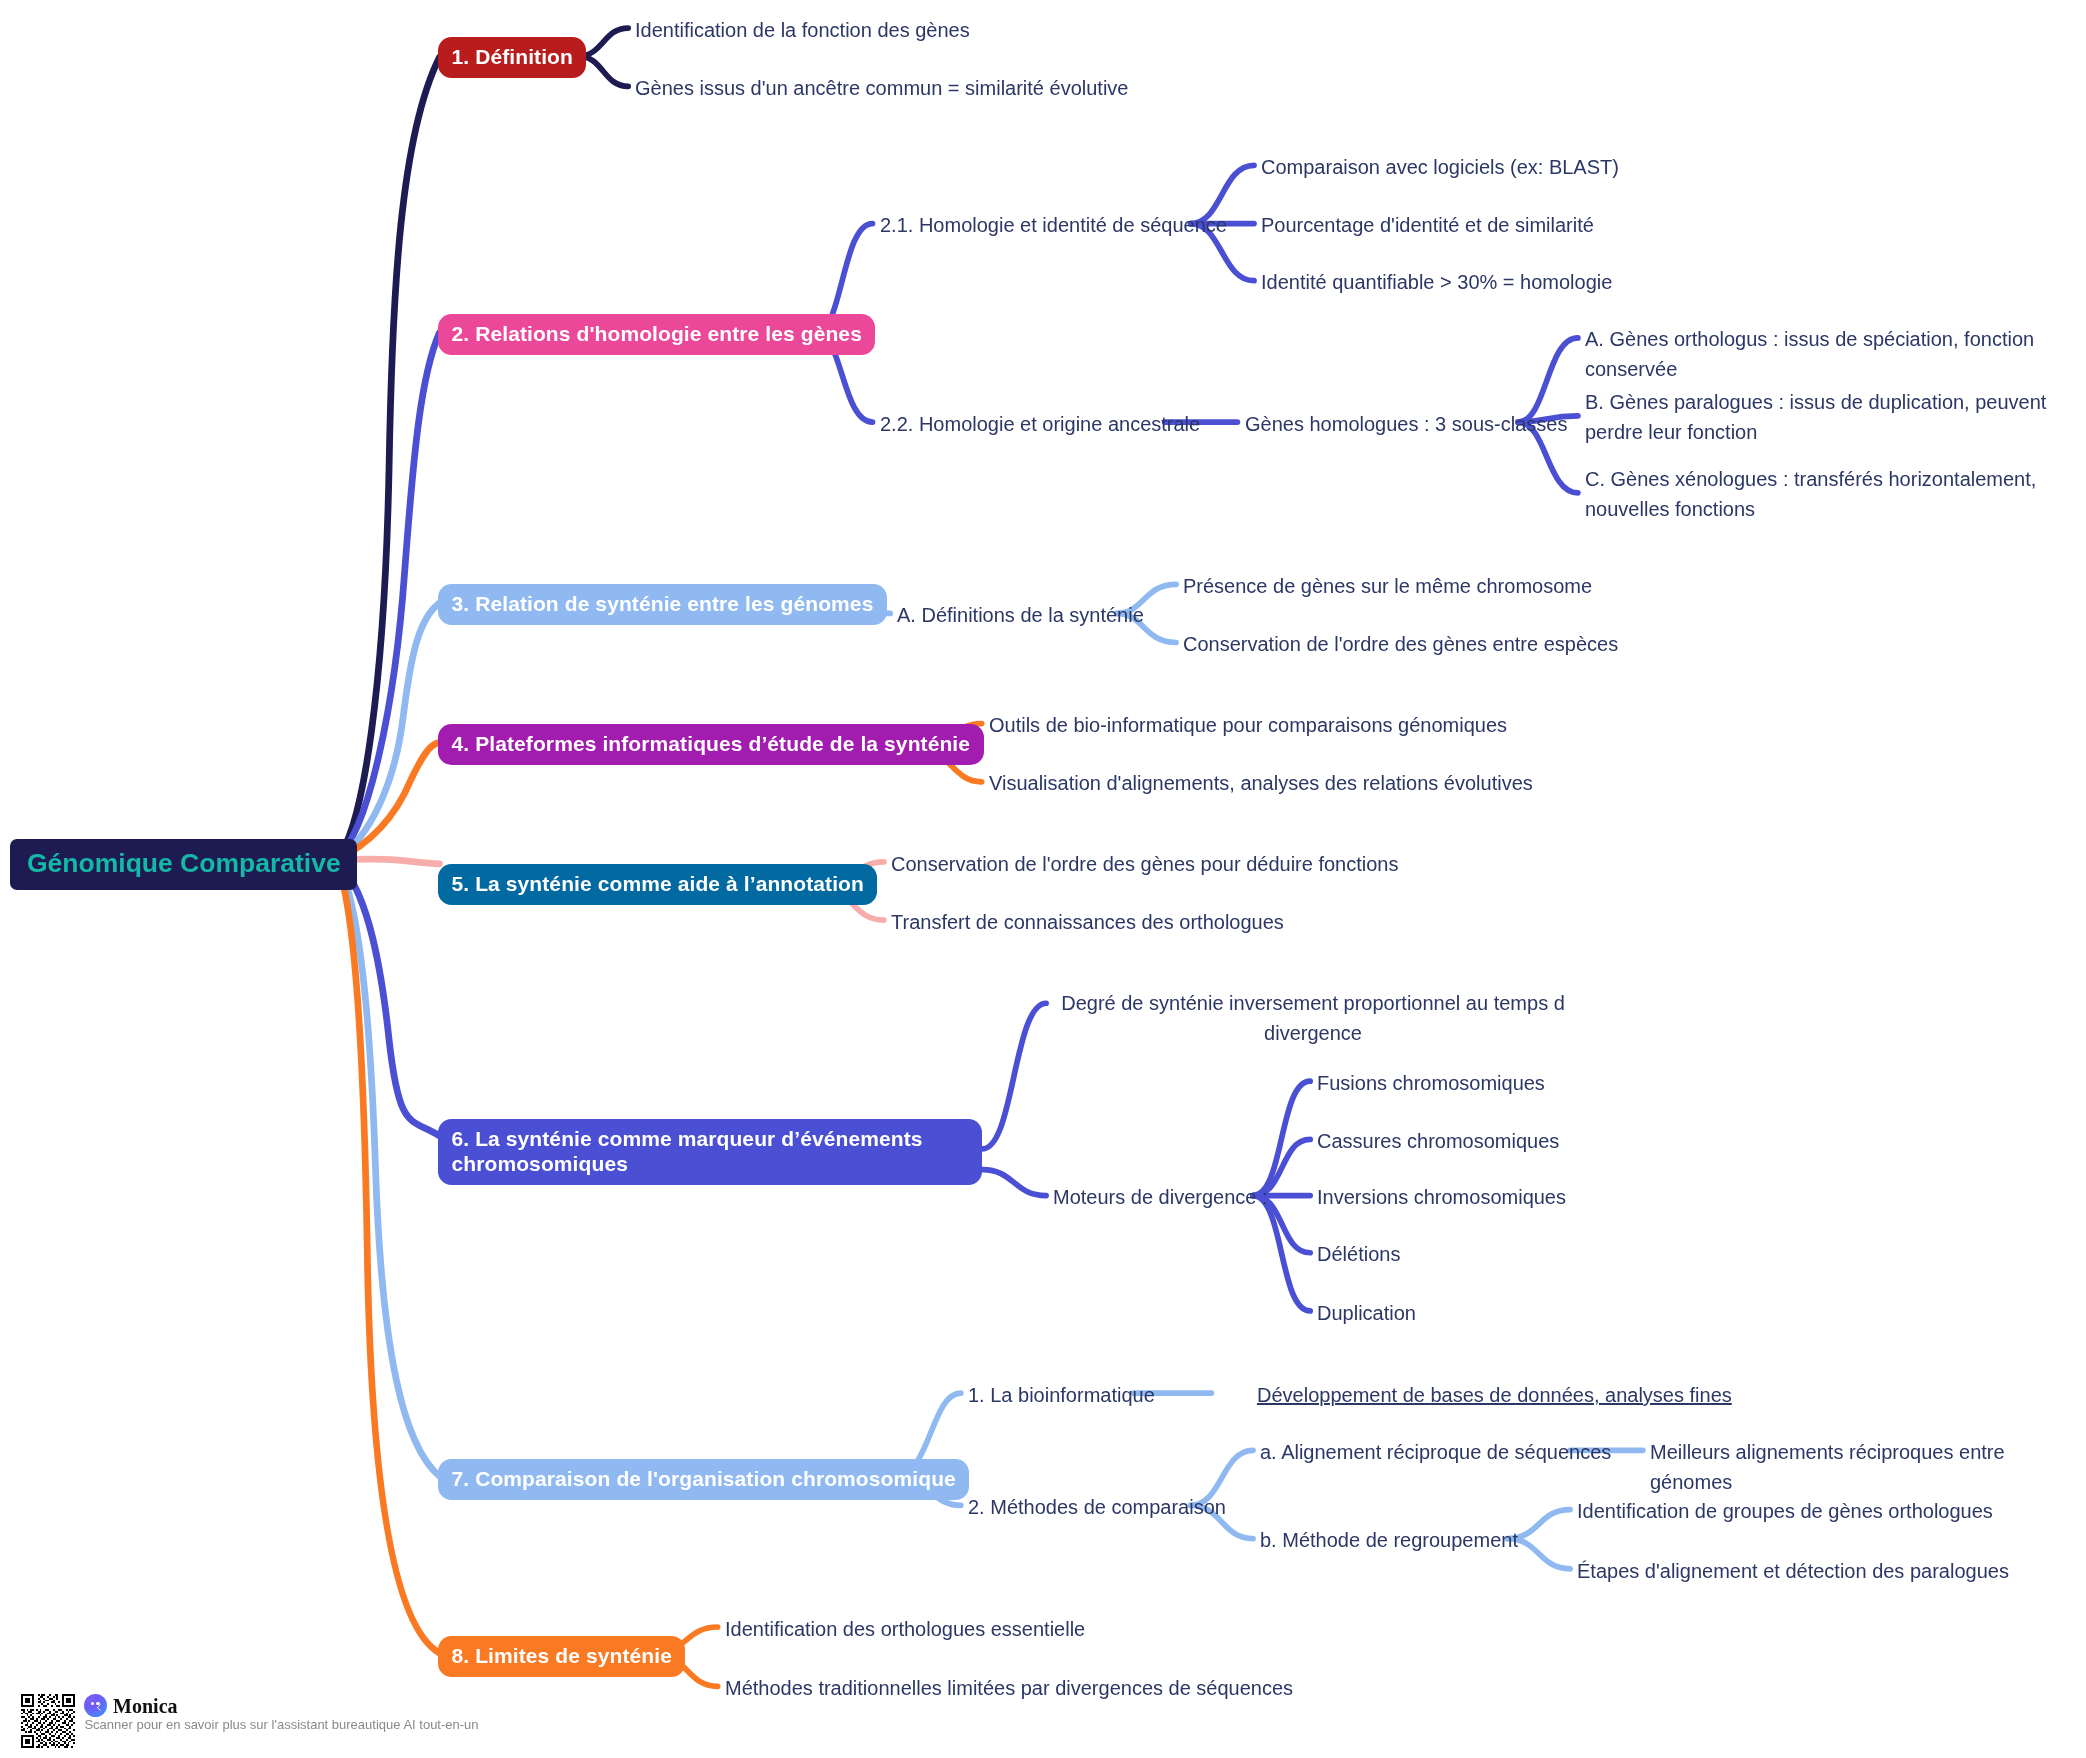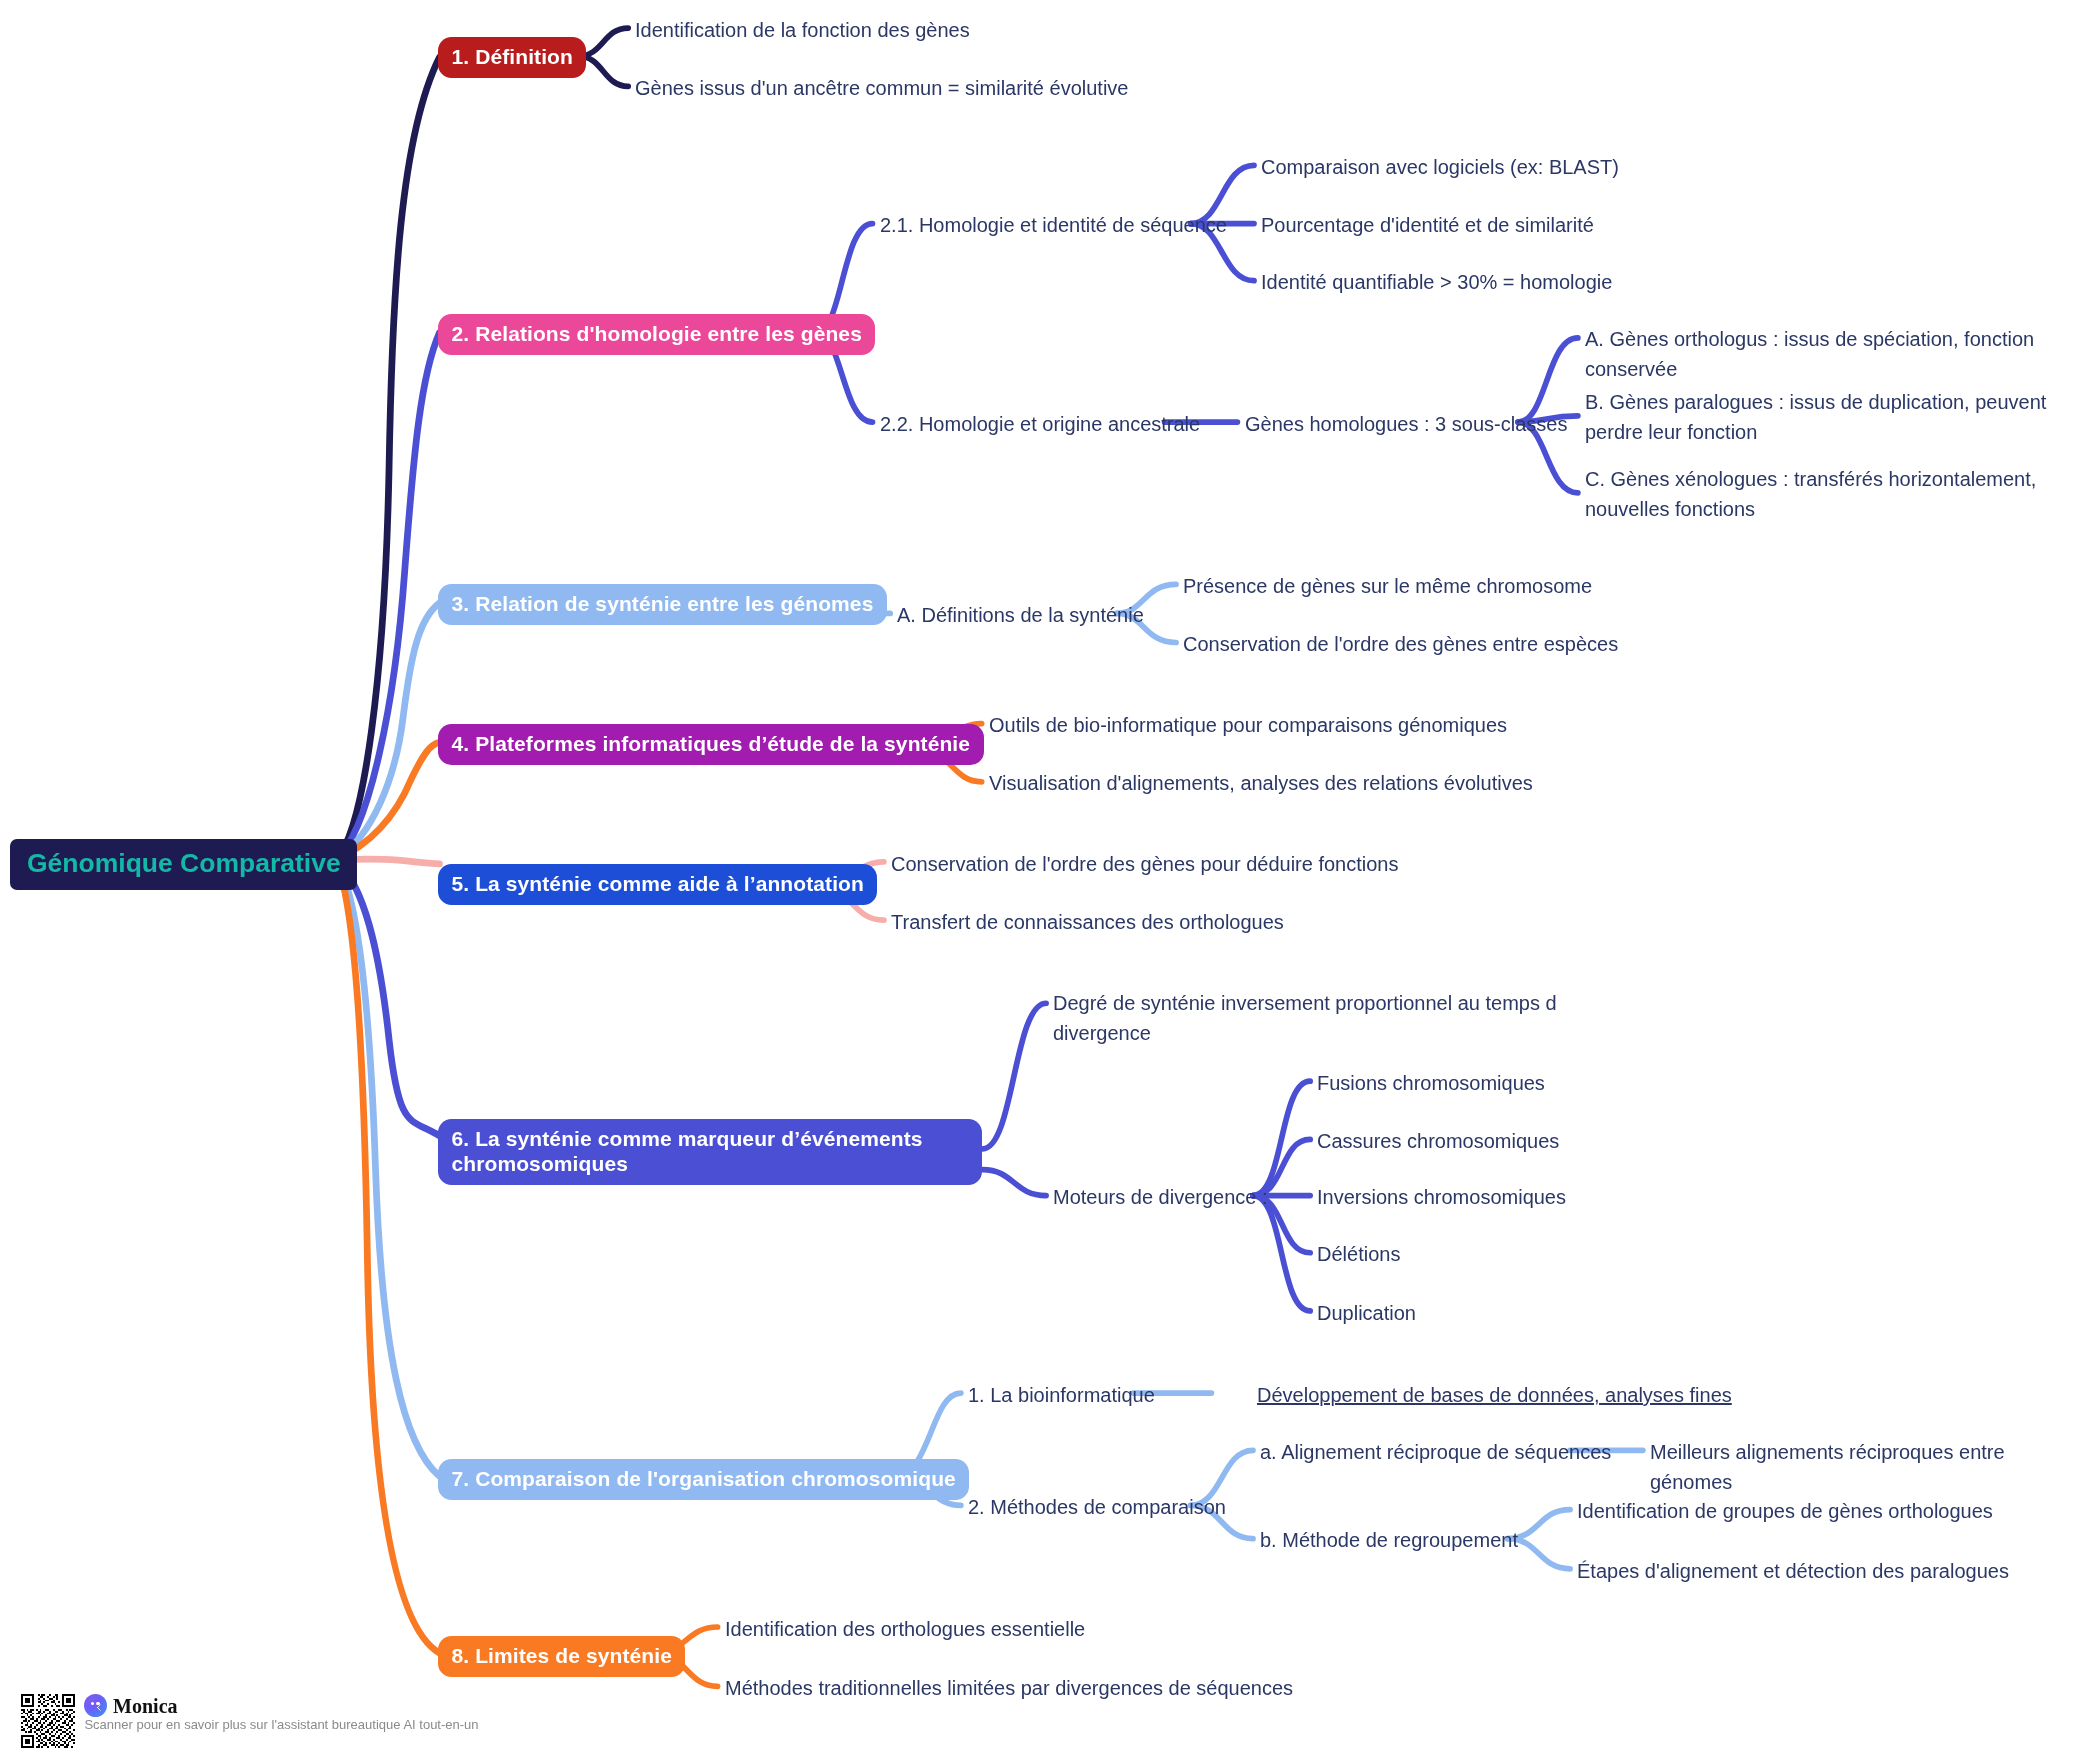--- a/index.html
+++ b/index.html
@@ -44,21 +44,21 @@
     color: #14b8a6;
     line-height: 1.2;
   }
   .leaf {
     font-size: 20px;
     line-height: 1.5;
     color: #2b3765;
     white-space: pre-wrap;
   }
   .leaf.wrapw { max-width: 536px; }
-  .leaf.wrapw6 { max-width: 520px; }
+  .leaf.wrapw6 { max-width: 520px; text-align: center; }
 
   
   #footer {
     position: absolute;
     left: 21px;
     top: 1694px;
     display: flex;
     align-items: flex-start;
     gap: 9.4px;
   }
@@ -197,21 +197,21 @@
   <div class="node leaf" style="left:1183px; top:571px;">Présence de gènes sur le même chromosome</div>
   <div class="node leaf" style="left:1183px; top:629px;">Conservation de l'ordre des gènes entre espèces</div>
 
   <div class="node" style="left:438px; top:724px;">
     <div class="pill" style="background:#a21caf;">4. Plateformes informatiques d’étude de la synténie</div>
   </div>
   <div class="node leaf" style="left:989px; top:710px;">Outils de bio-informatique pour comparaisons génomiques</div>
   <div class="node leaf" style="left:989px; top:768px;">Visualisation d'alignements, analyses des relations évolutives</div>
 
   <div class="node" style="left:438px; top:864px;">
-    <div class="pill" style="background:#1d4ed8;">5. La synténie comme aide à l’annotation</div>
+    <div class="pill" style="background:#0369a1;">5. La synténie comme aide à l’annotation</div>
   </div>
   <div class="node leaf" style="left:891px; top:849px;">Conservation de l'ordre des gènes pour déduire fonctions</div>
   <div class="node leaf" style="left:891px; top:907px;">Transfert de connaissances des orthologues</div>
 
   <div class="node" style="left:438px; top:1119px; width:544px;">
     <div class="pill" style="background:#4a4fd4; width:100%;">6. La synténie comme marqueur d’événements chromosomiques</div>
   </div>
   <div class="node leaf wrapw6" style="left:1053px; top:988px;">Degré de synténie inversement proportionnel au temps d divergence</div>
   <div class="node leaf" style="left:1053px; top:1182px;">Moteurs de divergence :</div>
   <div class="node leaf" style="left:1317px; top:1068px;">Fusions chromosomiques</div>

